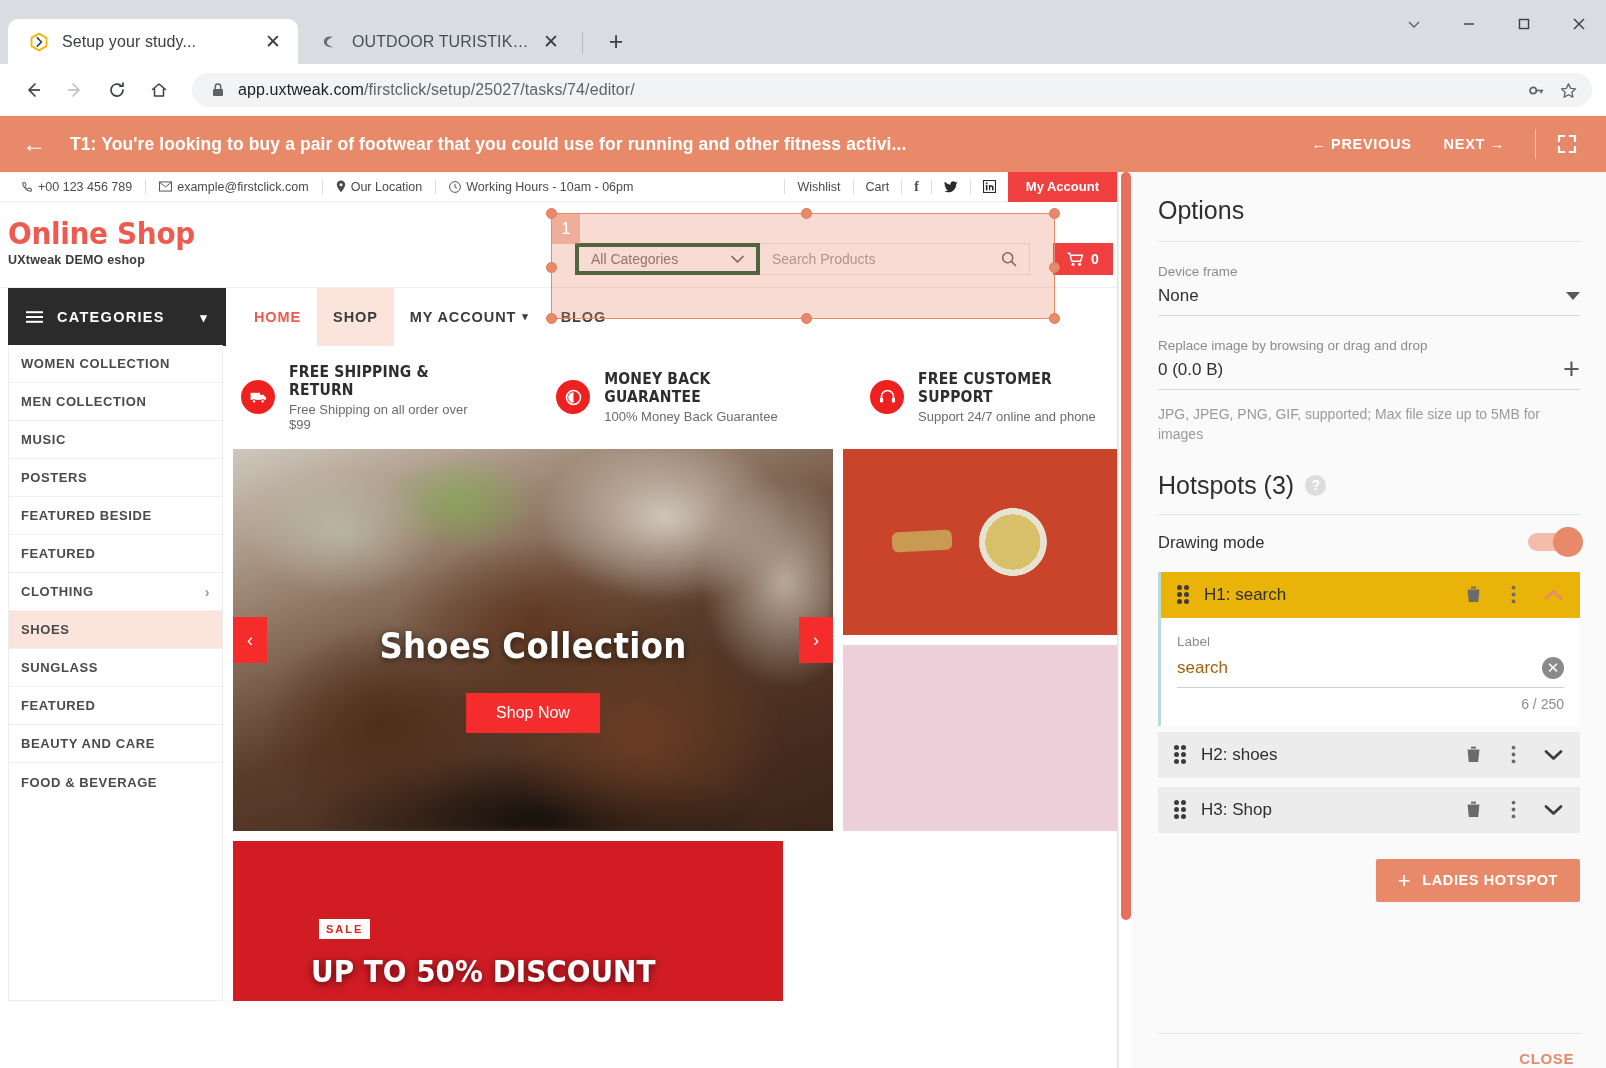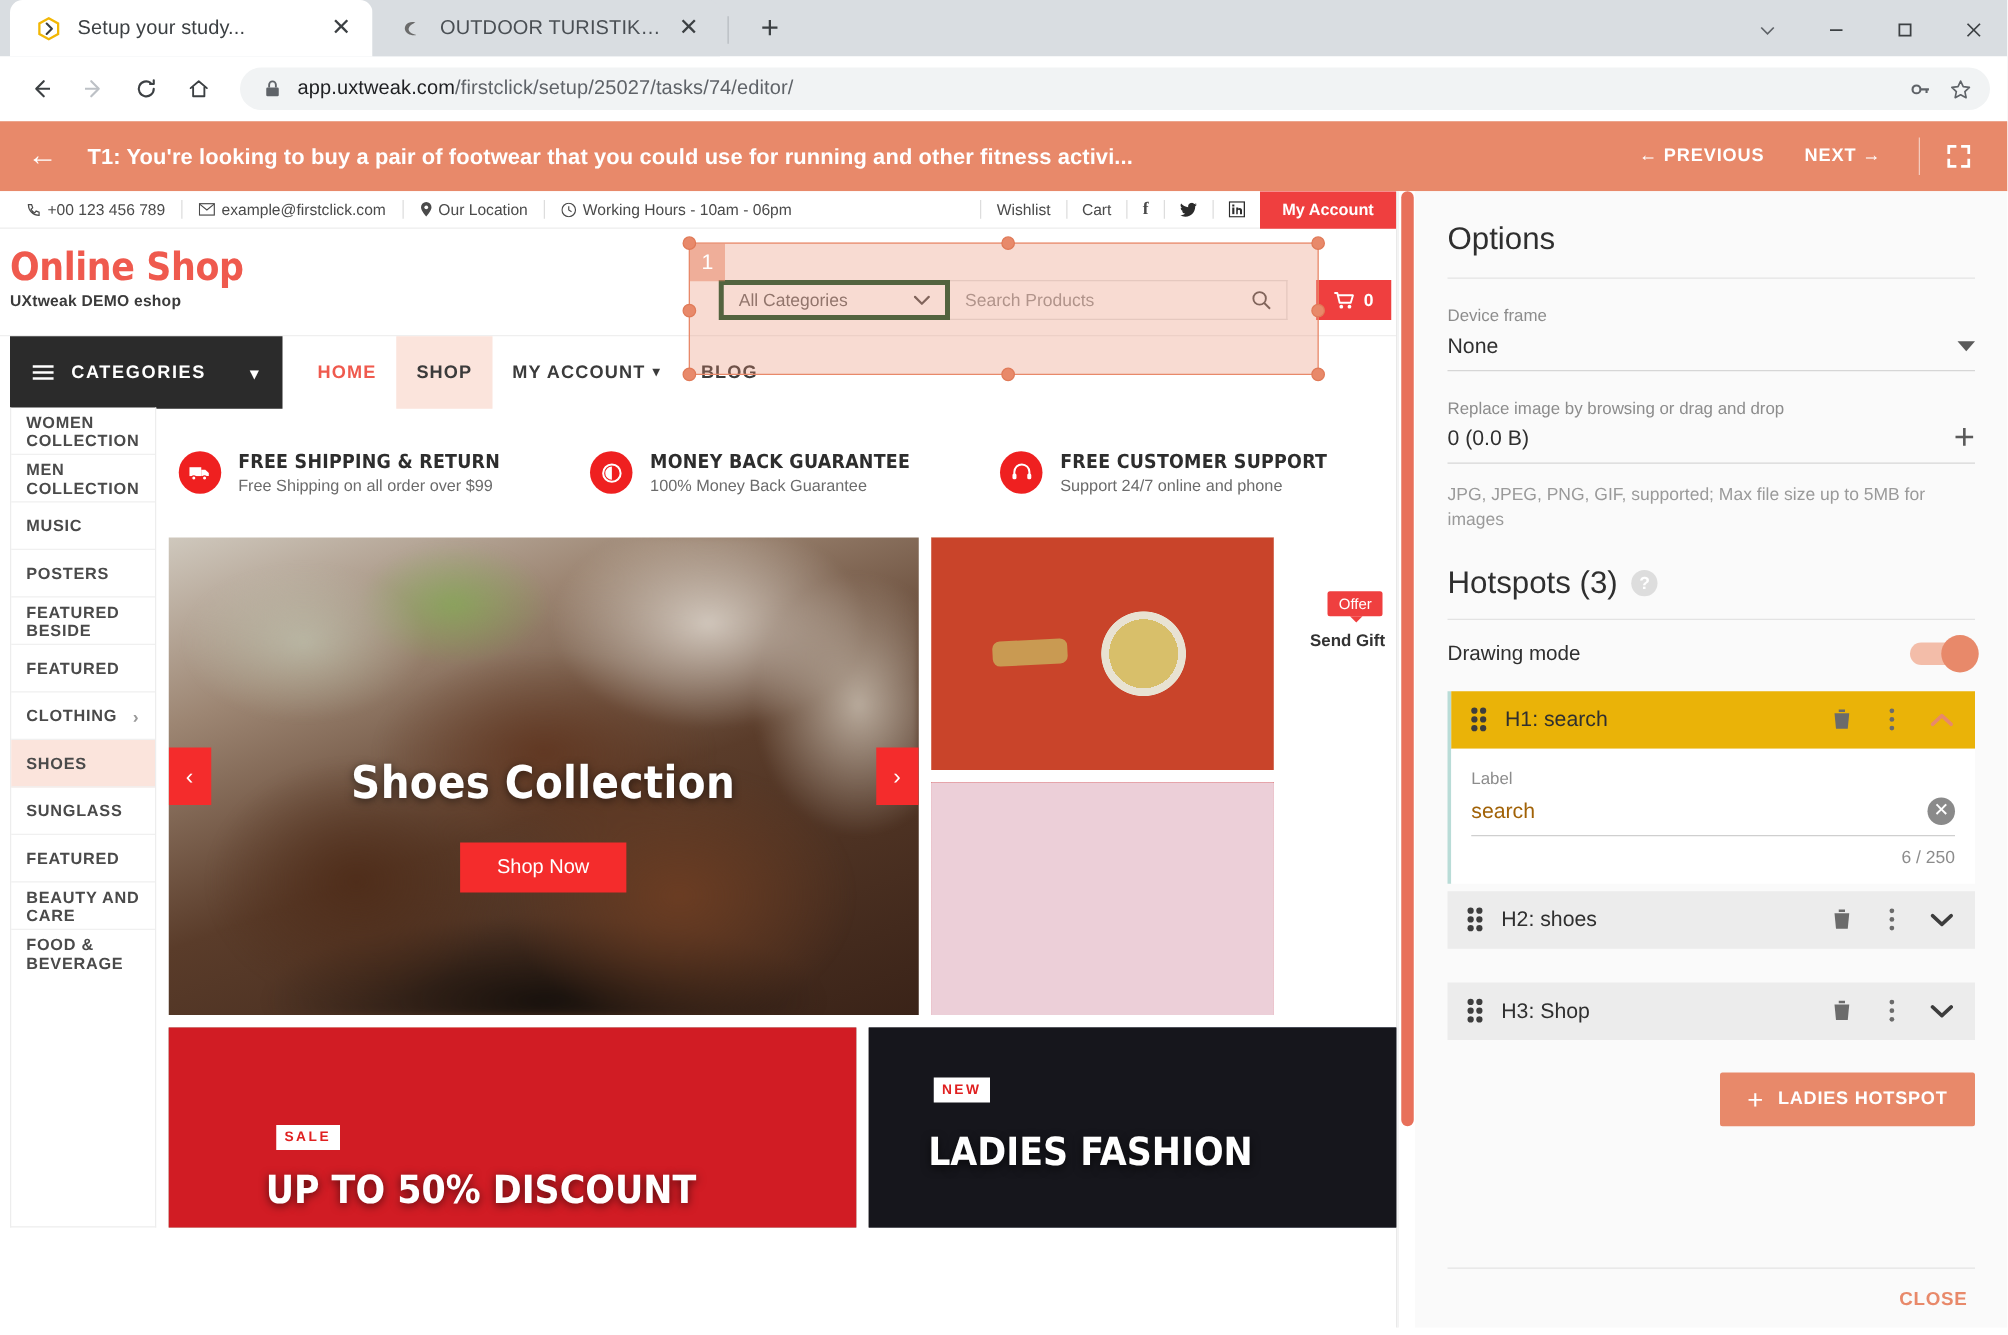--- a/index.html
+++ b/index.html
@@ -6,21 +6,21 @@
   html, body { width: 1606px; height: 1068px; overflow: hidden; }
   body {
     font-family: "Liberation Sans", sans-serif;
     background: #fff;
     -webkit-font-smoothing: antialiased;
   }
 
   
   .browser-chrome { width: 1606px; background: #d9dde1; }
   .tabstrip {
-    height: 45px; display: flex; align-items: flex-end;
+    height: 64px; display: flex; align-items: flex-end;
     padding-left: 8px; position: relative;
   }
   .tab {
     height: 45px; display: flex; align-items: center;
     padding: 0 12px 0 20px; border-radius: 10px 10px 0 0;
     font-size: 16px; color: #3c4043; position: relative;
     min-width: 200px;
   }
   .tab.active { background: #fff; width: 290px; }
   .tab.inactive { background: #d9dde1; width: 278px; color: #4a4f54; }
@@ -734,24 +734,20 @@
           <div class="sidestack">
             <div class="side-img pizza"></div>
             <div class="side-img drinks"></div>
           </div>
         </div>
 
         <div class="promorow">
           <div class="promo promo-a">
             <div class="badge" style="left:86px;top:78px">SALE</div>
             <div class="promo-txt" style="left:78px;top:112px;font-size:31px">UP TO 50% DISCOUNT</div>
-          </div>
-          <div class="promo promo-b">
-            <div class="badge" style="left:52px;top:40px">NEW</div>
-            <div class="promo-txt" style="left:48px;top:82px;font-size:31px">LADIES FASHION</div>
           </div>
         </div>
       </div>
     </div>
 
     <div class="hotspot" style="left:551px;top:41px;width:504px;height:106px">
       <div class="hs-num">1</div>
       <span class="handle" style="left:-6px;top:-6px"></span>
       <span class="handle" style="left:249px;top:-6px"></span>
       <span class="handle" style="right:-6px;top:-6px"></span>
@@ -865,21 +861,21 @@
             <circle cx="2.5" cy="16.4" r="1.9" fill="#6b6b6b"></circle>
           </svg>
       </span>
       <span class="ic-btn chev-dn">
         <svg width="19" height="12" viewBox="0 0 19 12">
             <path d="M2 2.5 L9.5 9.5 L17 2.5" fill="none" stroke="#3d3d3d" stroke-width="2.8" stroke-linecap="round" stroke-linejoin="round"></path>
           </svg>
       </span>
     </div>
 
-    <div class="hs-head plain" style="margin-top:27px">
+    <div class="hs-head plain" style="margin-top:9px">
       <span class="grip">
           <i></i>
           <i></i>
           <i></i>
           <i></i>
           <i></i>
           <i></i>
         </span>
       <span class="hs-name">H3: Shop</span>
       <span class="ic-btn">

